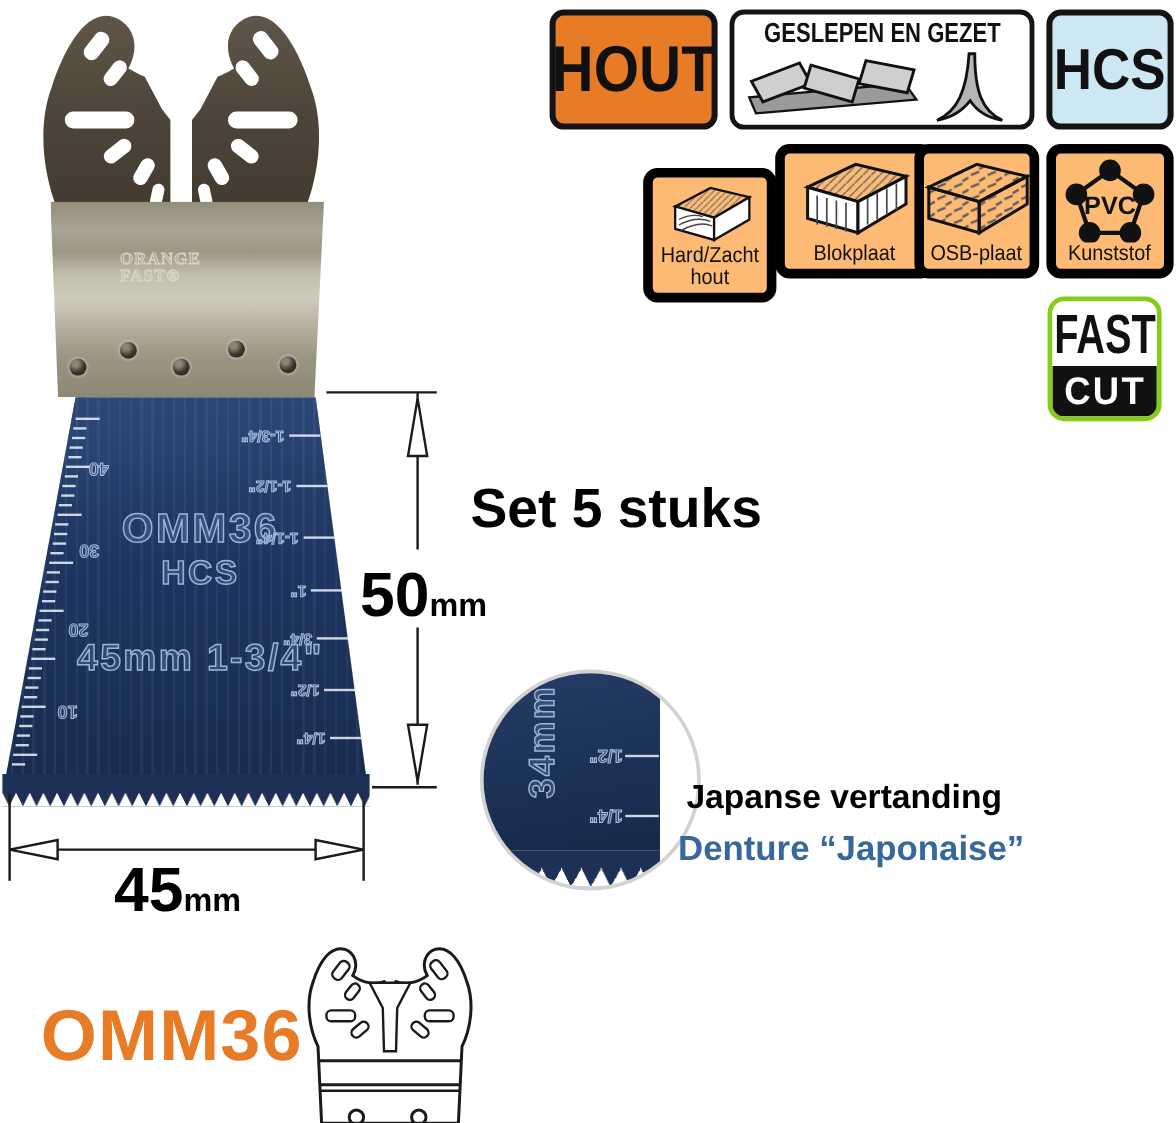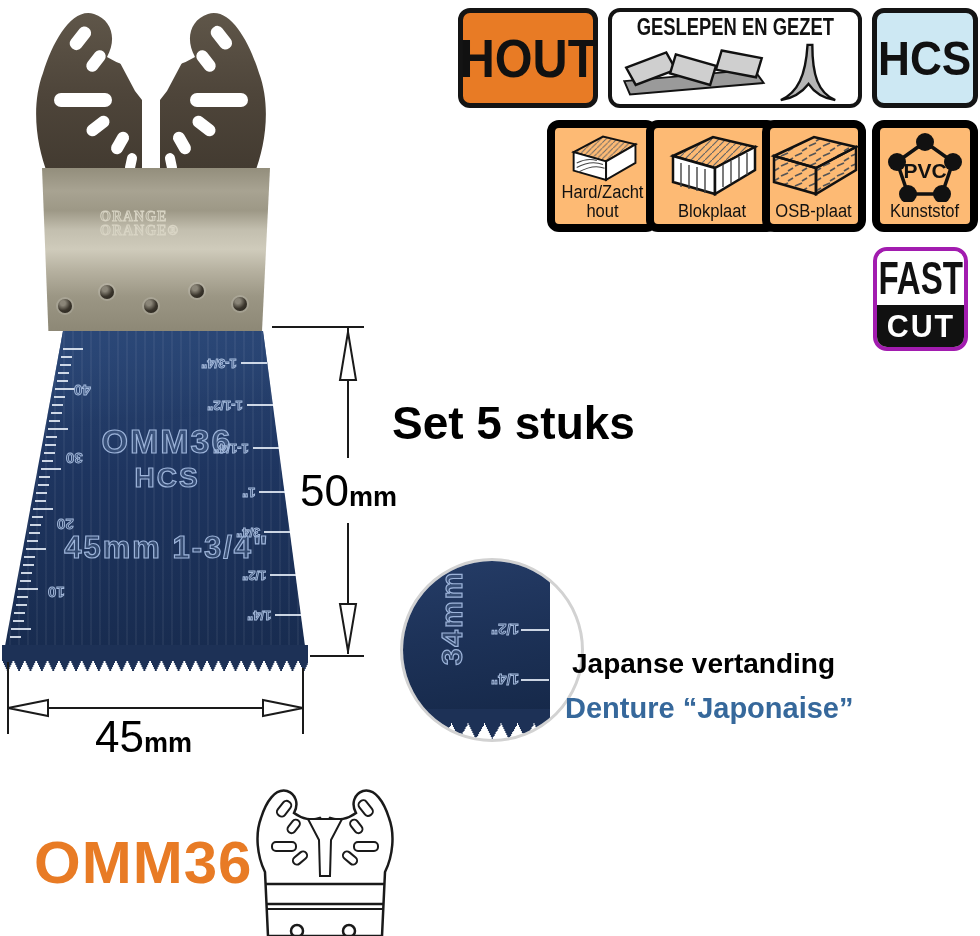--- a/index.html
+++ b/index.html
@@ -17,21 +17,21 @@
   .badge-ges{left:608px;top:8px;width:254px;height:100px;background:#fff;border-width:4px;
              flex-direction:column;justify-content:flex-start;padding-top:2px;}
   .badge-ges .t{font-size:23px;font-weight:700;color:#111;transform:scaleX(.8);white-space:nowrap;}
   .badge-hcs{left:872px;top:8px;width:106px;height:100px;background:#CDE8F3;}
   .badge-hcs span{font-size:48px;font-weight:800;color:#111;transform:scaleX(.92);}
   .matbox{top:120px;height:112px;background:#fdba74;border:8px solid #000000;border-radius:12px;
           box-sizing:border-box;display:flex;flex-direction:column;align-items:center;
           justify-content:flex-start;padding-top:4px;}
   .matbox .lbl{font-size:18px;font-weight:400;color:#111;line-height:19px;text-align:center;
                transform:scaleX(.92);white-space:nowrap;margin-top:auto;margin-bottom:3px;}
-  .badge-fast{left:873px;top:247px;width:95px;height:104px;background:#fff;border:4px solid #a21caf;
+  .badge-fast{left:873px;top:247px;width:95px;height:104px;background:#fff;border:4px solid #84cc16;
               border-radius:14px;box-sizing:border-box;overflow:hidden;display:flex;flex-direction:column;}
   .badge-fast .top{flex:1.25;display:flex;align-items:center;justify-content:center;background:#fff;}
   .badge-fast .top span{font-size:46px;font-weight:800;color:#111;transform:scaleX(.72);}
   .badge-fast .bot{flex:1;display:flex;align-items:center;justify-content:center;background:#111;}
   .badge-fast .bot span{font-size:32px;font-weight:800;color:#fff;letter-spacing:2px;transform:scaleX(.95);}
   
   :root{}
   .plate{left:42px;top:168px;width:228px;height:163px;
     clip-path:polygon(0 0,100% 0,96.5% 100%,2.8% 100%);
     background:linear-gradient(180deg,#938e7c 0%,#a8a392 14%,#9d9886 26%,#c3bfaf 38%,#cfcbbb 50%,#b6b1a0 63%,#9b9684 79%,#8d8876 100%);}
@@ -56,21 +56,21 @@
   .engraved{color:rgba(175,198,233,.16);-webkit-text-stroke:1.2px #9db4da;font-weight:700;}
   .engraved-s{color:rgba(175,198,233,.16);-webkit-text-stroke:.9px #a6bbdd;font-weight:700;}
   .blade-txt{position:absolute;width:334px;text-align:center;letter-spacing:2px;}
   .tick{position:absolute;height:2px;background:rgba(235,242,252,.85);}
   .mmlabel{position:absolute;font-size:15px;transform:rotate(180deg);}
   .inchrow{position:absolute;display:flex;align-items:center;width:86px;height:12px;justify-content:flex-end;}
   .inchrow .il{font-size:13px;transform:rotate(180deg);white-space:nowrap;}
   .inchrow .ln{flex:0 0 26px;height:2px;background:rgba(235,242,252,.85);margin-left:4px;}
   
   .dimlabel{position:absolute;color:#000;white-space:nowrap;}
-  .dimlabel .big{font-size:44px;font-weight:400;}
+  .dimlabel .big{font-size:52px;font-weight:700;}
   .dimlabel .small{font-size:27px;font-weight:700;}
   .set-label{left:392px;top:396px;font-size:46px;font-weight:700;color:#000;}
   
   .detail{left:400px;top:558px;width:184px;height:184px;border:3px solid #d2d2d2;border-radius:50%;
           overflow:hidden;background:#fff;box-sizing:border-box;}
   .d-piece{position:absolute;left:-18px;top:-20px;width:165px;height:168px;
     background:linear-gradient(170deg,#273f6b 0%,#1d3258 55%,#16294a 100%);}
   .d-teeth{position:absolute;left:-18px;top:148px;width:165px;height:30px;
     background:conic-gradient(from 334deg at 50% 100%,#1d3156 0 56deg,rgba(0,0,0,0) 56deg);
     background-size:16.5px 30px;background-repeat:repeat-x;}
@@ -110,21 +110,21 @@
     <rect x="146" y="126" width="12" height="24" rx="6" fill="#fff" transform="rotate(-30 152 138)"></rect>
     <rect x="96" y="148" width="10" height="20" rx="5" fill="#fff" transform="rotate(12 101 158)"></rect>
     <rect x="136" y="148" width="10" height="20" rx="5" fill="#fff" transform="rotate(-12 141 158)"></rect>
   </svg>
 </div>
 
 <div class="abs plate">
   <div class="brandrow">
     <span class="brand-sub">
       <span>ORANGE</span>
-      <span>ORANGE®</span>
+      <span>FAST®</span>
     </span>
   </div>
   <div class="rivet" style="left:16px;top:131px;"></div>
   <div class="rivet" style="left:58px;top:117px;"></div>
   <div class="rivet" style="left:102px;top:131px;"></div>
   <div class="rivet" style="left:148px;top:116px;"></div>
   <div class="rivet" style="left:191px;top:129px;"></div>
 </div>
 
 <div class="abs blade">
@@ -266,21 +266,21 @@
     <polygon points="58,14 100,26 94,46 52,34" fill="#cfcfcf" stroke="#111" stroke-width="2.5"></polygon>
     <polygon points="106,10 148,18 142,38 100,30" fill="#cfcfcf" stroke="#111" stroke-width="2.5"></polygon>
     <path d="M 196 4 C 194 36 186 54 168 62 C 181 60 190 54 197 45 C 203 54 212 60 225 62 C 207 54 201 36 201 4 Z" fill="#b5b5b5" stroke="#111" stroke-width="2.5"></path>
   </svg>
 </div>
 
 <div class="abs badge badge-hcs">
   <span>HCS</span>
 </div>
 
-<div class="abs matbox" style="left:547px;width:111px;">
+<div class="abs matbox" style="left:536px;width:111px;margin-top:20px;">
   <svg width="100" height="66" viewBox="0 0 100 66">
     <defs>
       <pattern id="hat" width="7" height="7" patternUnits="userSpaceOnUse">
         <line x1="0" y1="7" x2="7" y2="0" stroke="#666" stroke-width="1.2"></line>
       </pattern>
     </defs>
     <polygon points="12,26 50,6 92,16 54,38" fill="url(#hat)" stroke="#111" stroke-width="2.5"></polygon>
     <polygon points="12,26 54,38 54,62 12,50" fill="#fff" stroke="#111" stroke-width="2.5"></polygon>
     <polygon points="54,38 92,16 92,40 54,62" fill="#fff" stroke="#111" stroke-width="2.5"></polygon>
     <path d="M16,46 q18,-10 34,-4 M16,40 q14,-7 26,-3 M18,52 q20,-11 34,-5" fill="none" stroke="#444" stroke-width="1.4"></path>

